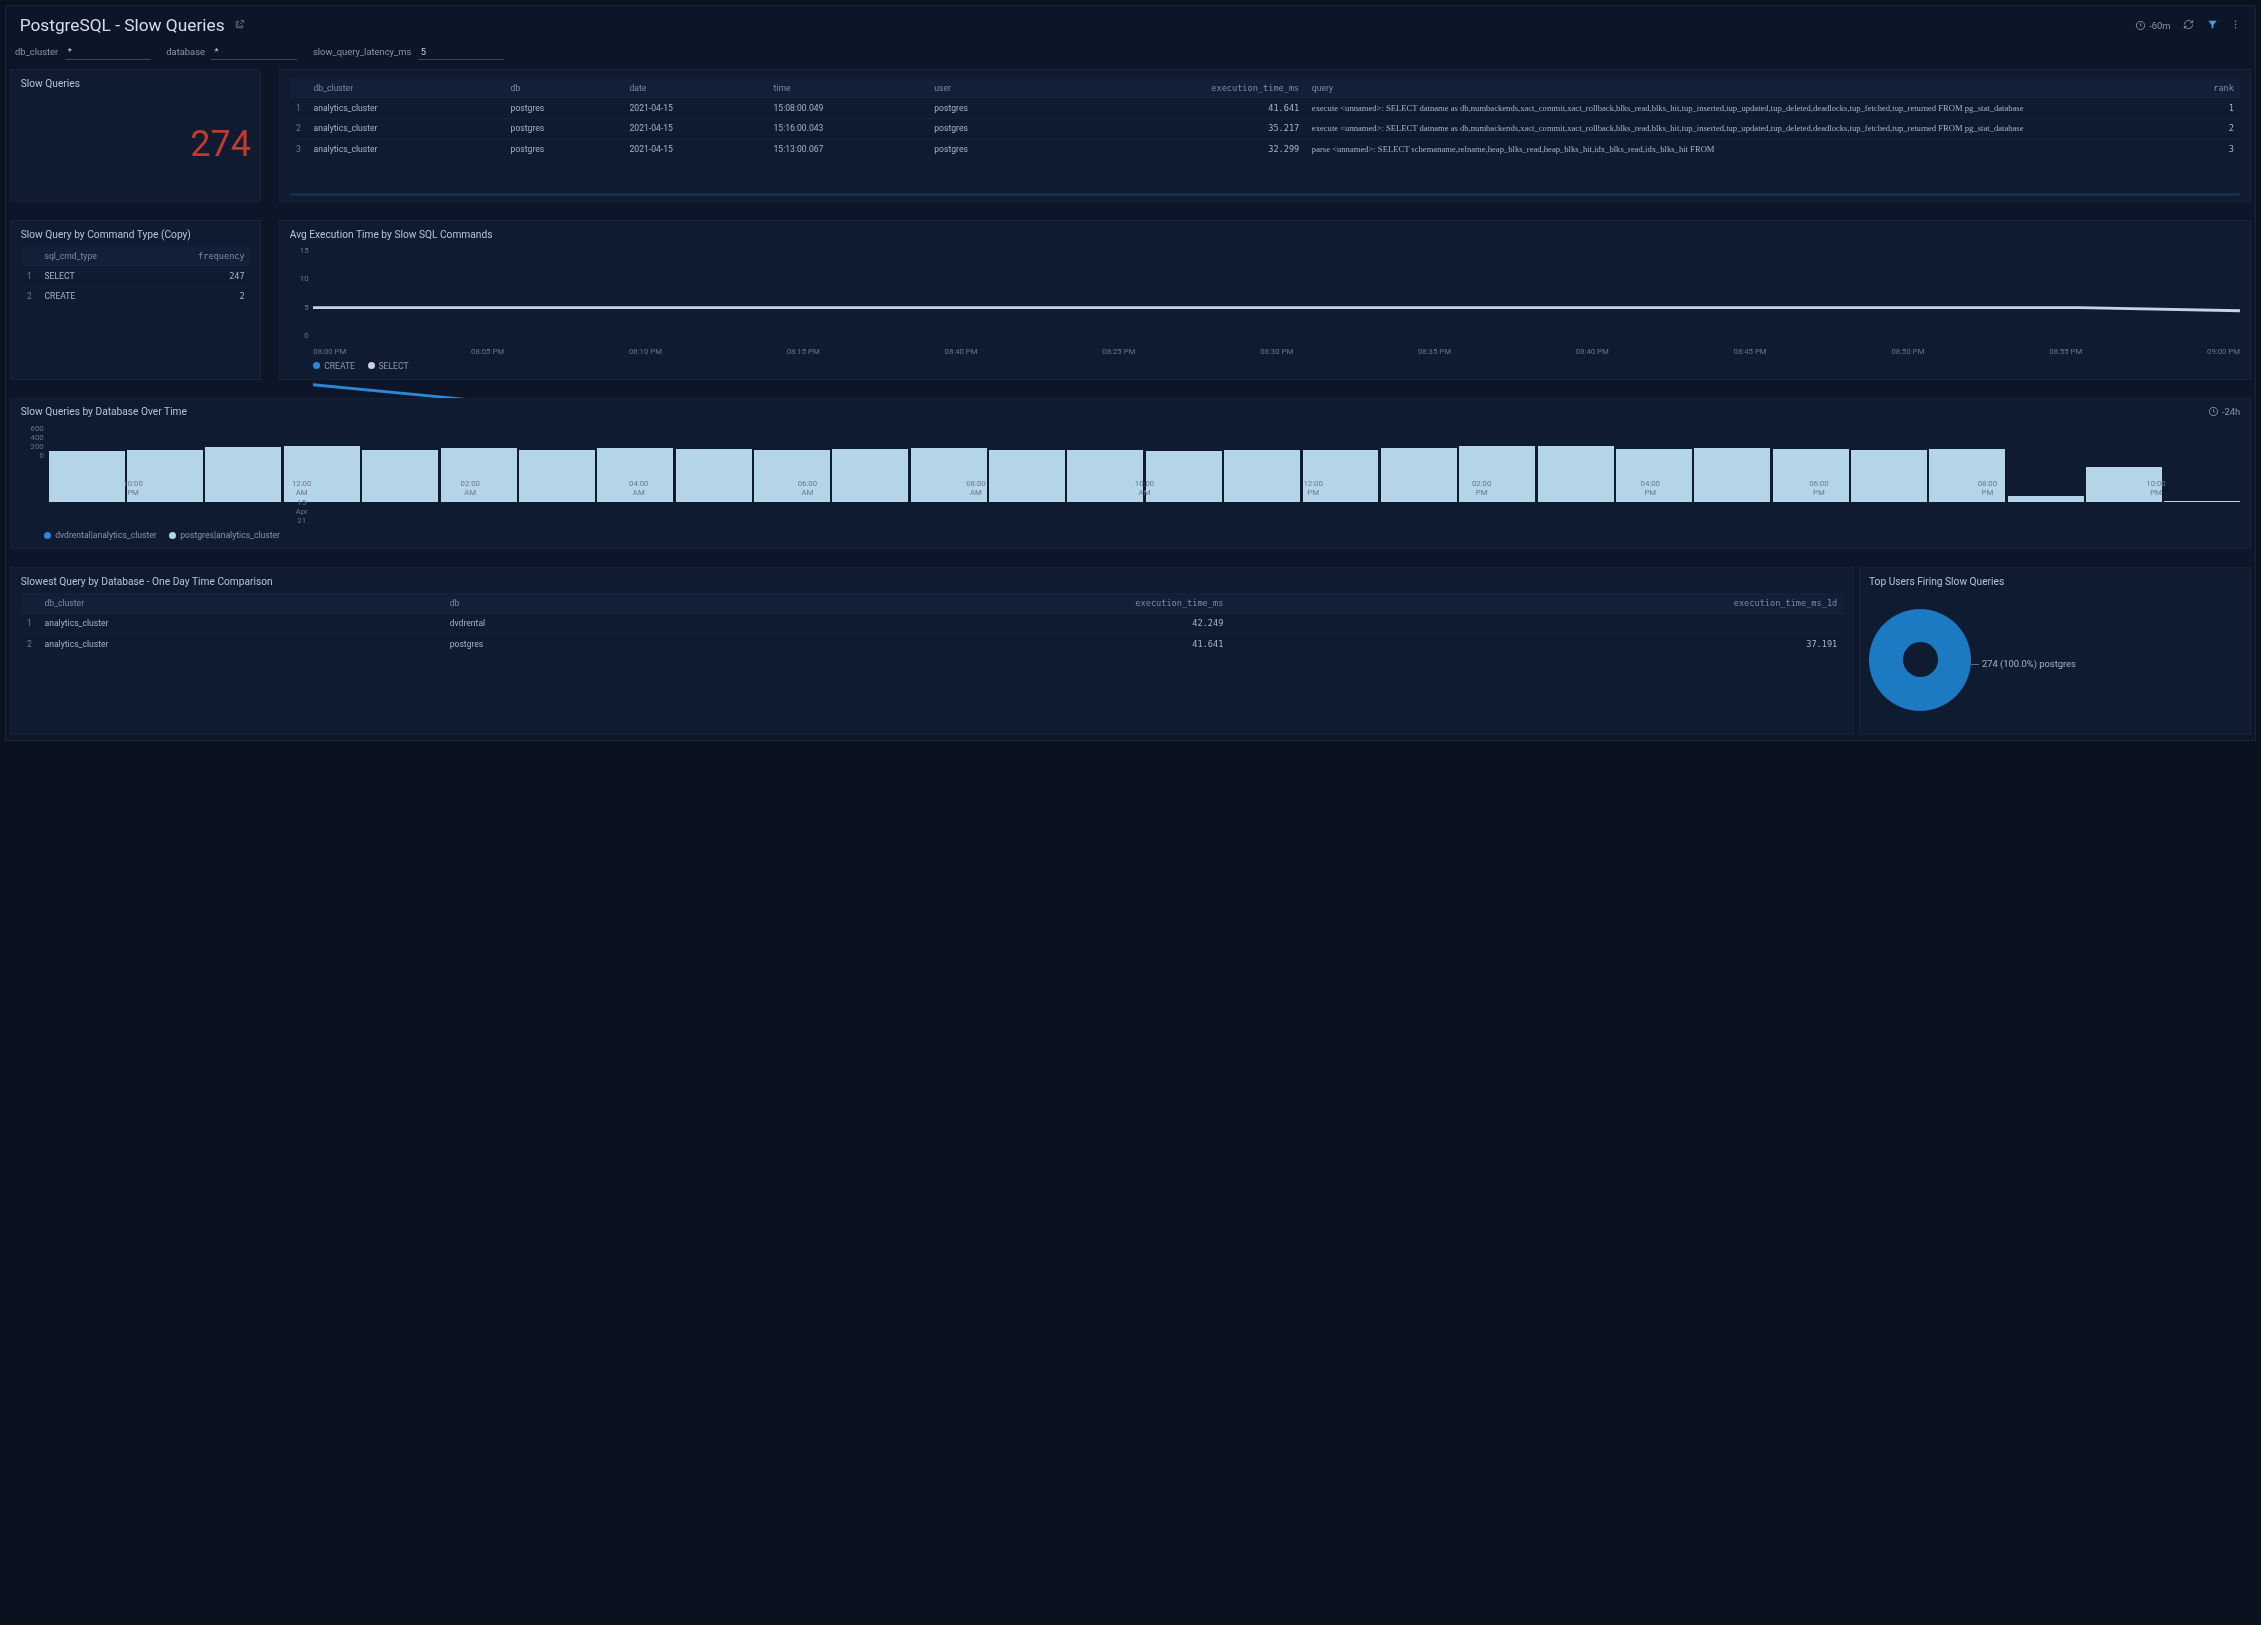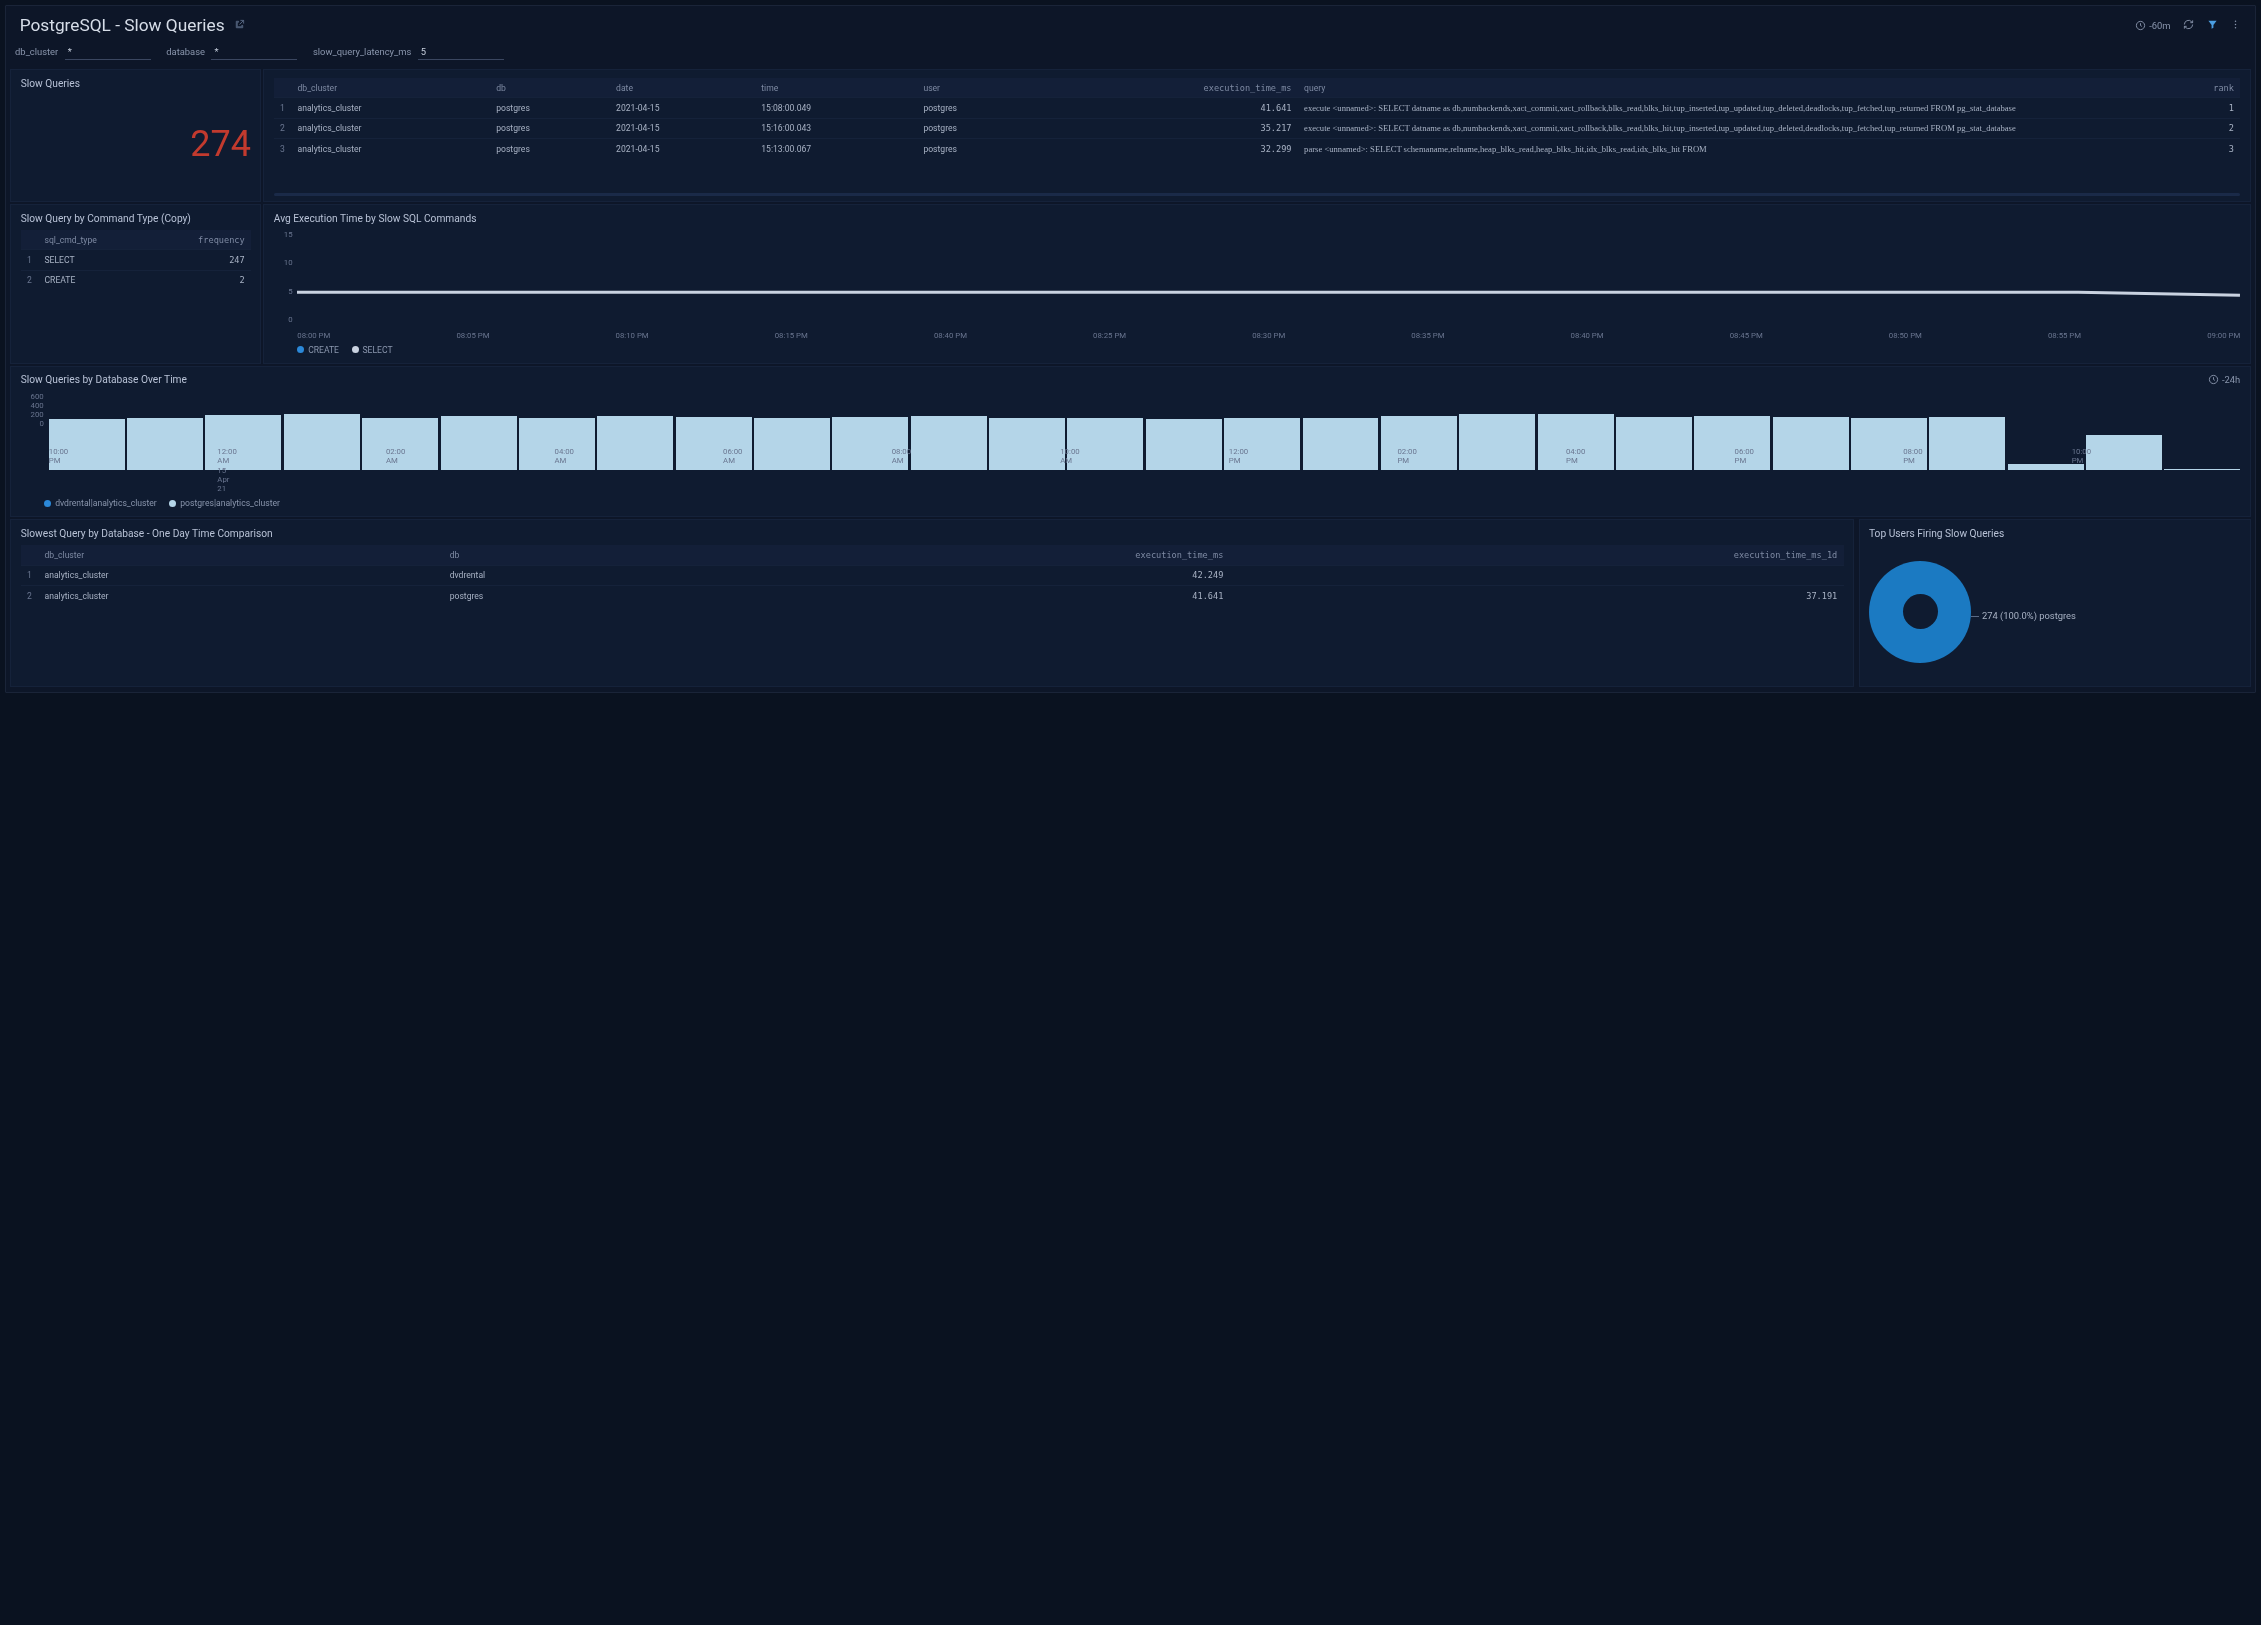--- a/index.html
+++ b/index.html
@@ -46,21 +46,21 @@
     .filter-label { color: #8a96ad; font-size: 9.4px; }
     .filter-val {
       border-bottom: 0.8px solid #3a4660;
       min-width: 86px;
       padding: 1.6px 3.1px;
       color: #c8d0de;
     }
     .grid {
       display: grid;
       grid-template-columns: 251px 1fr;
-      gap: 2px;
+      gap: 18px;
       padding: 0 4.7px 4.7px;
     }
     .panel {
       background: #0f1b30;
       border: 0.8px solid #15223a;
       padding: 7.8px 9.4px;
       position: relative;
     }
     .panel-title {
       color: #b8c2d6;
@@ -162,21 +162,21 @@
       flex: 1;
       background: #b4d5e8;
     }
     .bar-xaxis {
       position: absolute;
       left: 0; right: 0; bottom: 0;
       display: flex;
       font-size: 7.8px;
       color: #6a7690;
     }
-    .bar-xlabel { flex: 1; line-height: 1.2; }
+    .bar-xlabel { flex: 1; text-align: center; line-height: 1.2; }
     .panel-tr {
       position: absolute;
       top: 7.8px; right: 9.4px;
       display: flex;
       align-items: center;
       gap: 3.1px;
       color: #8a96ad;
       font-size: 9.4px;
       cursor: pointer;
     }

